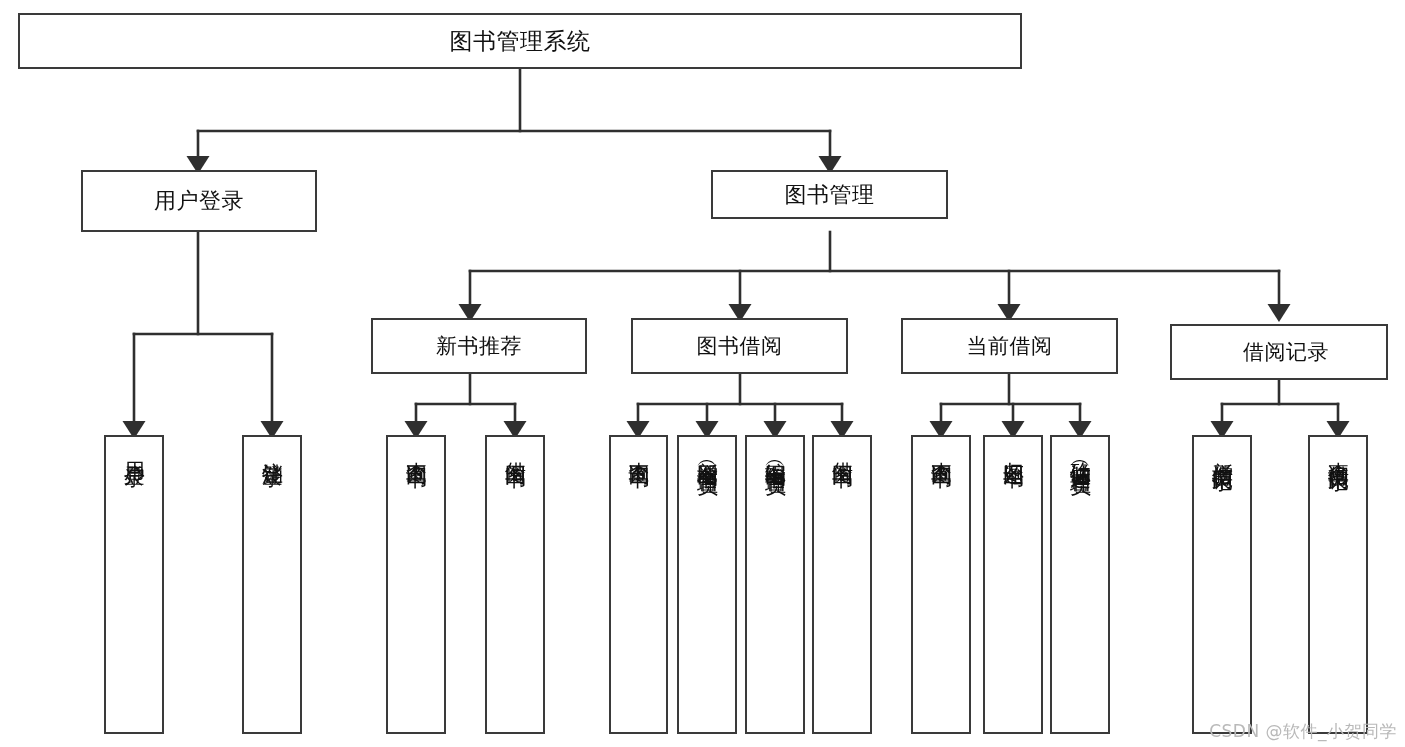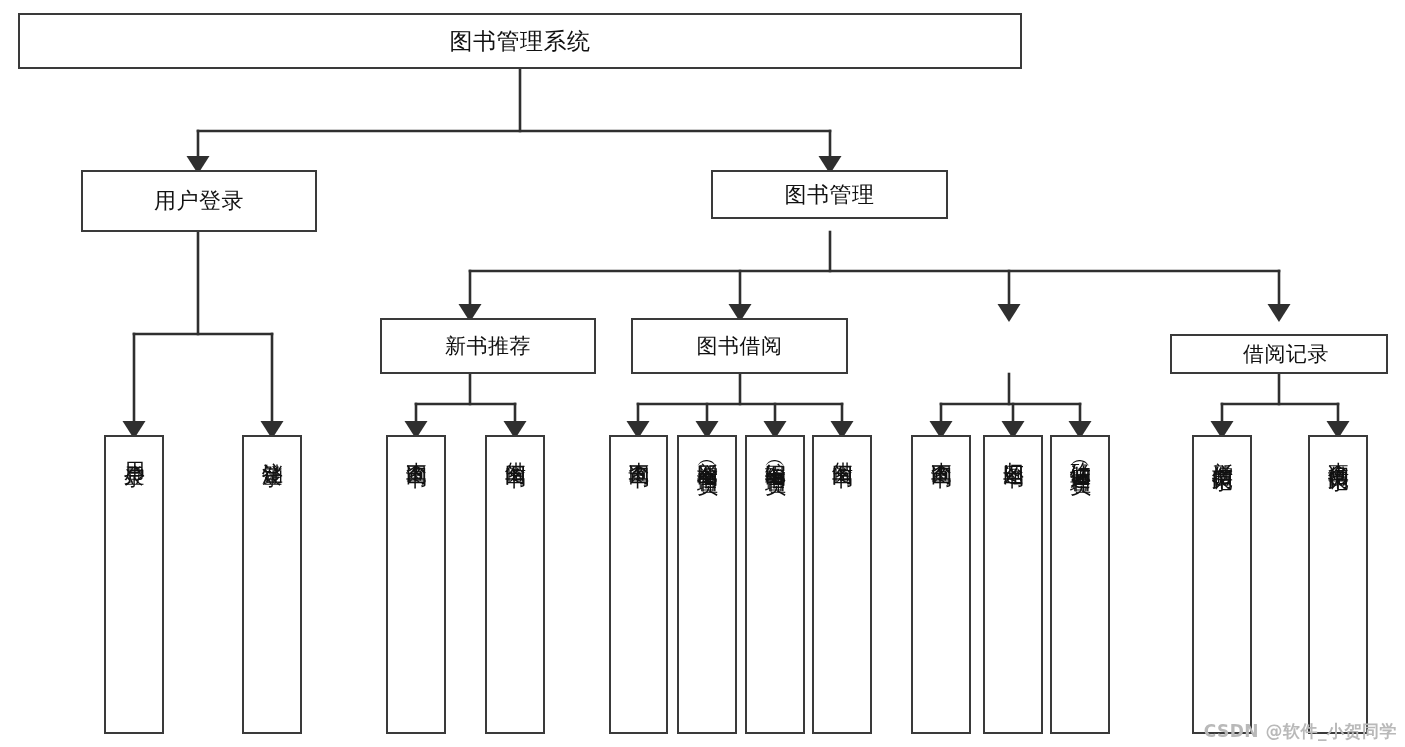--- a/index.html
+++ b/index.html
@@ -62,21 +62,20 @@
   .node-leaf .label   { font-size: 21px; }
   .watermark {
     position: absolute;
     right: 8px;
     bottom: 4px;
     font-size: 17px;
     color: #b9b9b9;
     white-space: nowrap;
     z-index: 3;
     letter-spacing: 0.5px;
-    font-weight: bold;
   }
 </style>
 </head>
 <body>
 
 <div id="diagram-root">
 
   <svg class="connectors" viewBox="0 0 1405 747" xmlns="http://www.w3.org/2000/svg">
     <defs>
       <marker id="arrowhead" markerWidth="9" markerHeight="9" refX="3.2" refY="4.5" orient="auto" markerUnits="strokeWidth">
@@ -131,27 +130,30 @@
     <span class="label">图书管理系统</span>
   </div>
 
   <div class="node horiz node-l2" style="left:81px; top:170px; width:236px; height:62px;">
     <span class="label">用户登录</span>
   </div>
   <div class="node horiz node-l2" style="left:711px; top:170px; width:237px; height:49px;">
     <span class="label">图书管理</span>
   </div>
 
-  <div class="node horiz node-l3" style="left:380px; top:318px; width:216px; height:56px;">
+  <div class="node horiz node-l3" style="left:371px; top:318px; width:216px; height:56px;">
     <span class="label">新书推荐</span>
   </div>
   <div class="node horiz node-l3" style="left:631px; top:318px; width:217px; height:56px;text-align:right;">
     <span class="label">图书借阅</span>
   </div>
-  <div class="node horiz node-l3" style="left:1170px; top:334px; width:218px; height:40px;padding-left:14px;">
+  <div class="node horiz node-l3" style="left:901px; top:318px; width:217px; height:56px;">
+    <span class="label">当前借阅</span>
+  </div>
+  <div class="node horiz node-l3" style="left:1170px; top:324px; width:218px; height:56px;padding-left:14px;">
     <span class="label">借阅记录</span>
   </div>
 
   <div class="node vert node-leaf" style="left:104px; top:435px; width:60px; height:299px;">
     <span class="label">用户登录</span>
   </div>
   <div class="node vert node-leaf" style="left:242px; top:435px; width:60px; height:299px;">
     <span class="label">注销登录</span>
   </div>
   <div class="node vert node-leaf" style="left:386px; top:435px; width:60px; height:299px;">

